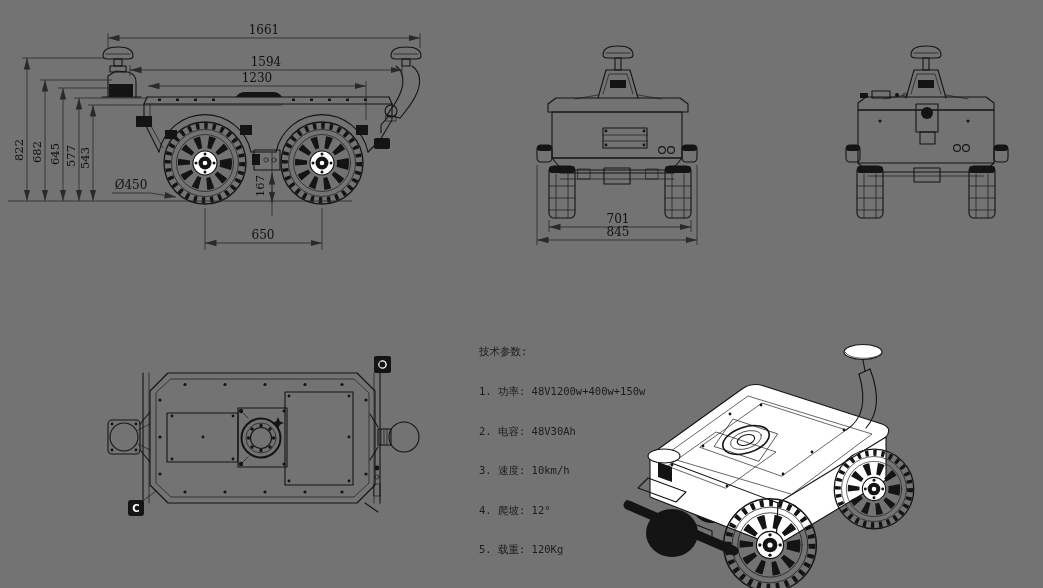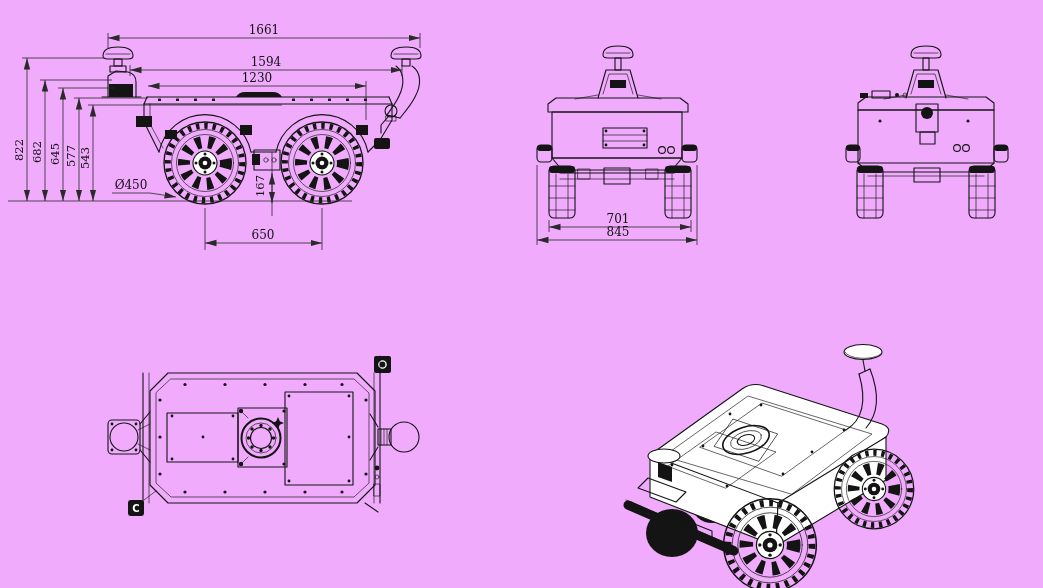--- a/index.html
+++ b/index.html
@@ -1,16 +1,16 @@
 <!DOCTYPE html>
 <html><head>
 <meta charset="utf-8">
 <style>
   html,body { margin:0; padding:0; background:#f4f4f4; font-family:"Liberation Sans", sans-serif; }
-  .canvas { position:relative; width:1043px; height:588px; background:#f0abfc; overflow:hidden; }
+  .canvas { position:relative; width:1043px; height:588px; background:#737373; overflow:hidden; }
   svg { position:absolute; inset:0; }
 
   
   .ln  { fill:none; stroke:#141414; stroke-width:1.1; stroke-linecap:round; stroke-linejoin:round; }
   .lnt { fill:none; stroke:#141414; stroke-width:0.65; stroke-linecap:round; stroke-linejoin:round; }
   .wf  { fill:#ffffff; stroke:#141414; stroke-width:1.1; stroke-linejoin:round; }
   .fb  { fill:#141414; stroke:none; }
   .dim { fill:none; stroke:#2a2a2a; stroke-width:0.8; }
   .dml { marker-start:url(#arr); marker-end:url(#arr); }
   .dme { marker-end:url(#arr); }
@@ -413,13 +413,21 @@
       <line x1="863" y1="360" x2="865" y2="371" class="ln"></line>
       <ellipse cx="863" cy="352" rx="19" ry="7.5" class="wf"></ellipse>
       <path d="M845,352 a19,7.5 0 0 0 36,2" class="lnt"></path>
     </g>
 
     <use href="#wheel-s" transform="translate(874,489) scale(0.97)"></use>
     <use href="#wheel-s" transform="translate(770,545) scale(1.13)"></use>
   </g>
 </svg>
 
+<div class="tech-specs">
+  <div>技术参数:</div>
+  <div>1. 功率: 48V1200w+400w+150w</div>
+  <div>2. 电容: 48V30Ah</div>
+  <div>3. 速度: 10km/h</div>
+  <div>4. 爬坡: 12°</div>
+  <div>5. 载重: 120Kg</div>
 </div>
+</div>
 
 </body></html>

